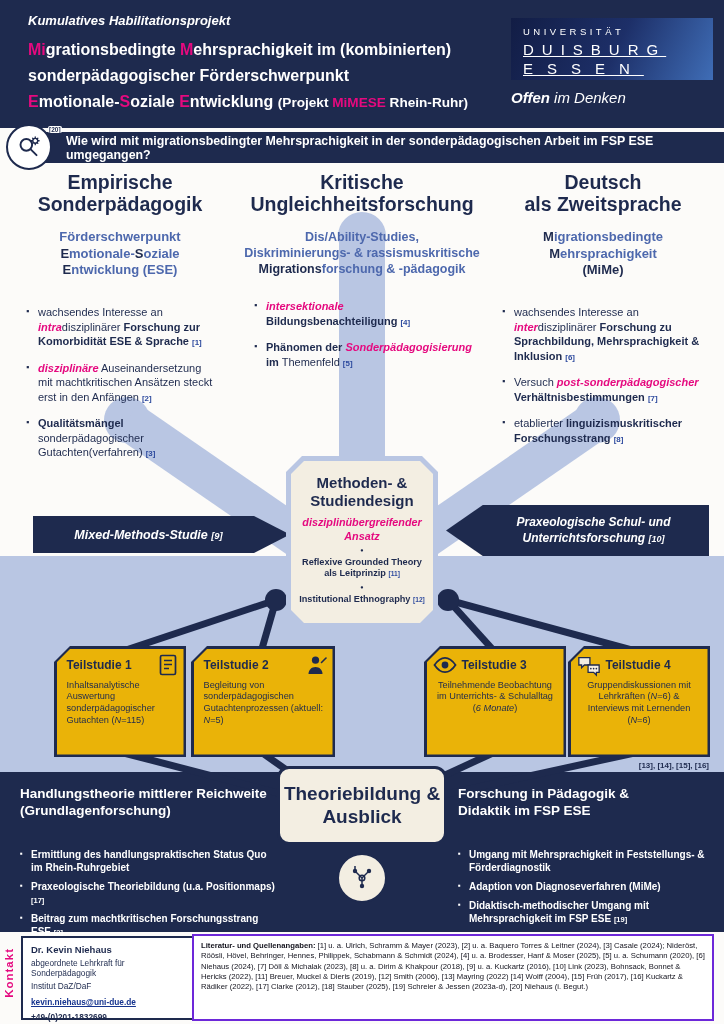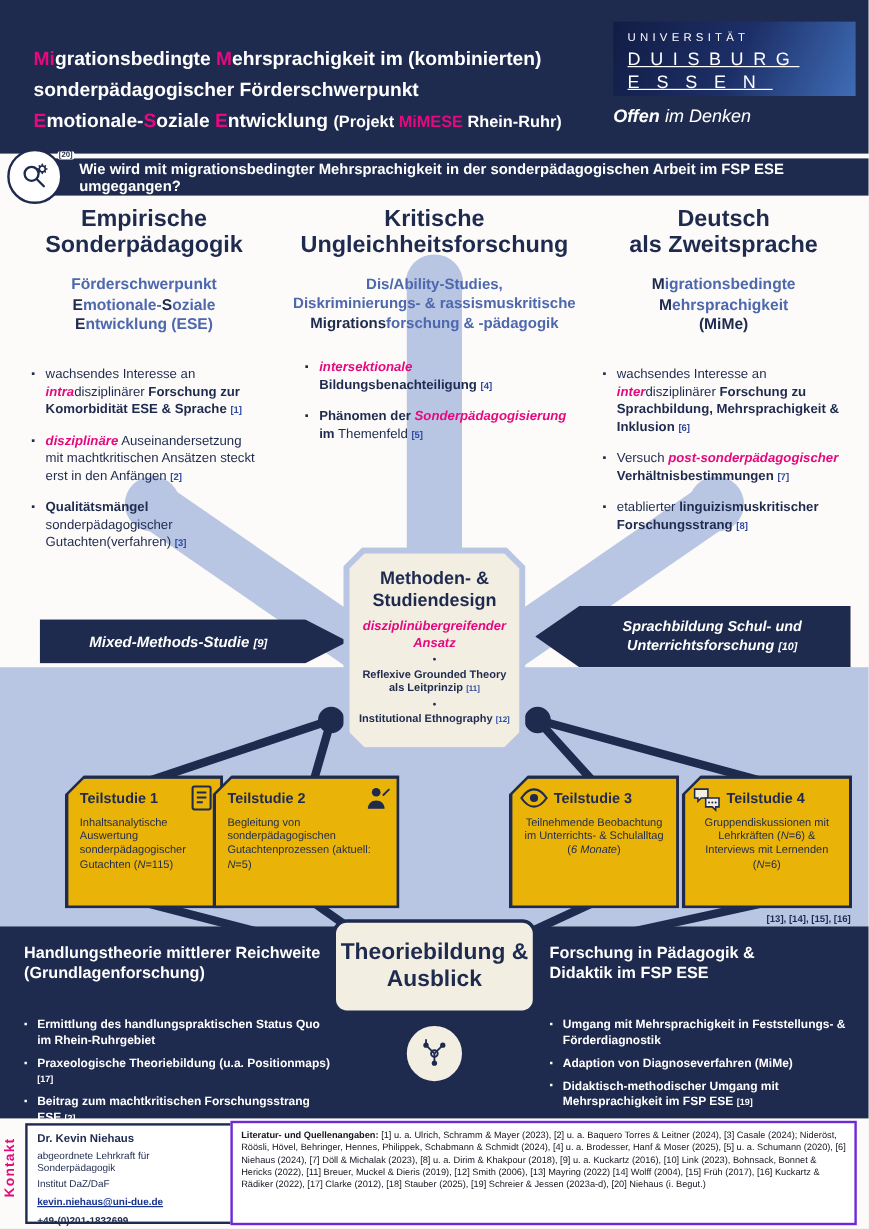--- a/index.html
+++ b/index.html
@@ -76,21 +76,21 @@
   .arrow-left{left:33px;top:516px;width:257px;height:37px;font-size:12.5px;padding-right:26px;
          clip-path:polygon(0 0,86% 0,100% 50%,86% 100%,0 100%);}
   .arrow-right{left:446px;top:505px;width:263px;height:51px;font-size:12px;line-height:1.3;padding-left:32px;
          clip-path:polygon(0 50%,14% 0,100% 0,100% 100%,14% 100%);}
 
   
   .study{position:absolute;top:646px;height:111px;background:#1e2a4e;
          clip-path:polygon(16px 0,100% 0,100% 100%,0 100%,0 16px);}
   .study-inner{position:absolute;inset:2.5px;background:#eab308;
          clip-path:polygon(14px 0,100% 0,100% 100%,0 100%,0 14px);}
-  .s1{left:54px;width:132px;} .s2{left:177px;width:156px;} .s3{left:424px;width:142px;} .s4{left:568px;width:142px;}
+  .s1{left:54px;width:132px;} .s2{left:191px;width:144px;} .s3{left:424px;width:142px;} .s4{left:568px;width:142px;}
   .study-head{display:flex;align-items:center;justify-content:space-between;padding:4px 4px 0 10px;}
   .study-head.rev{justify-content:flex-start;gap:5px;padding:4px 4px 0 6px;}
   .study-label{font-size:12px;font-weight:800;}
   .study-icon{width:24px;height:24px;display:flex;}
   .study-icon svg{width:100%;height:100%;}
   .study-body{padding:3px 5px 0 10px;font-size:9.2px;line-height:1.3;}
   .s3 .study-body,.s4 .study-body{text-align:center;padding:3px 7px 0 7px;}
   .studies-refs{position:absolute;left:554px;top:761px;width:155px;text-align:right;font-size:8px;font-weight:600;}
 
   
@@ -156,20 +156,21 @@
       <line x1="639" y1="752" x2="419" y2="800"></line>
       <line x1="362" y1="845" x2="362" y2="858"></line>
     </g>
     <g fill="#1e2a4e">
       <circle cx="276" cy="600" r="11"></circle>
       <circle cx="448" cy="600" r="11"></circle>
     </g>
   </svg>
 
   <header class="header">
+    <div class="kicker">Kumulatives Habilitationsprojekt</div>
     <div class="title">
       <div class="title-line"><span class="sg-a">Mi</span><span>grationsbedingte </span><span class="sg-a">M</span><span>ehrsprachigkeit im (kombinierten)</span></div>
       <div class="title-line"><span>sonderpädagogischer Förderschwerpunkt</span></div>
       <div class="title-line"><span class="sg-a">E</span><span>motionale-</span><span class="sg-a">S</span><span>oziale </span><span class="sg-a">E</span><span>ntwicklung </span><span class="sg-sm">(Projekt </span><span class="sg-asm">MiMESE</span><span class="sg-sm"> Rhein-Ruhr)</span></div>
     </div>
     <div class="logo">
       <div class="logo-box">
         <div class="logo-uni">UNIVERSITÄT</div>
         <div class="logo-city">DUISBURG</div>
         <div class="logo-city logo-essen">ESSEN</div>
@@ -249,21 +250,21 @@
       <div class="bullet"><span>wachsendes Interesse an </span><span class="sg-a">inter</span><span>disziplinärer </span><span class="sg-b">Forschung zu Sprachbildung, Mehrsprachigkeit &amp; Inklusion </span><span class="sg-r">[6]</span></div>
       <div class="bullet"><span>Versuch </span><span class="sg-a">post-sonderpädagogischer</span><span class="sg-b"> Verhältnisbestimmungen </span><span class="sg-r">[7]</span></div>
       <div class="bullet"><span>etablierter </span><span class="sg-b">linguizismuskritischer Forschungsstrang </span><span class="sg-r">[8]</span></div>
     </div>
   </section>
 
   <div class="arrow arrow-left">
     <span><span>Mixed-Methods-Studie </span><span class="sg-rw">[9]</span></span>
   </div>
   <div class="arrow arrow-right">
-    <span><span>Sprachbildung Schul- und Unterrichtsforschung </span><span class="sg-rw">[10]</span></span>
+    <span><span>Praxeologische Schul- und Unterrichtsforschung </span><span class="sg-rw">[10]</span></span>
   </div>
 
   <div class="method">
     <div class="method-inner">
       <div class="m-head">
         <span style="display:block">Methoden- &amp;</span>
         <span style="display:block">Studiendesign</span>
       </div>
       <div class="m-accent"><span class="sg-a">disziplinübergreifender Ansatz</span></div>
       <div class="m-sep">●</div>

